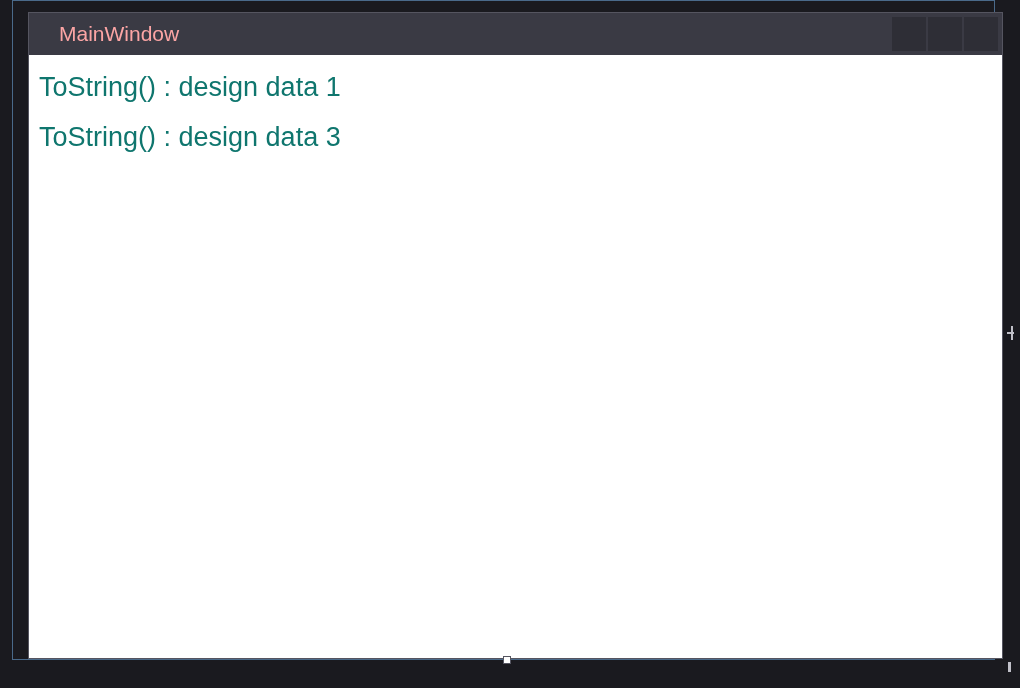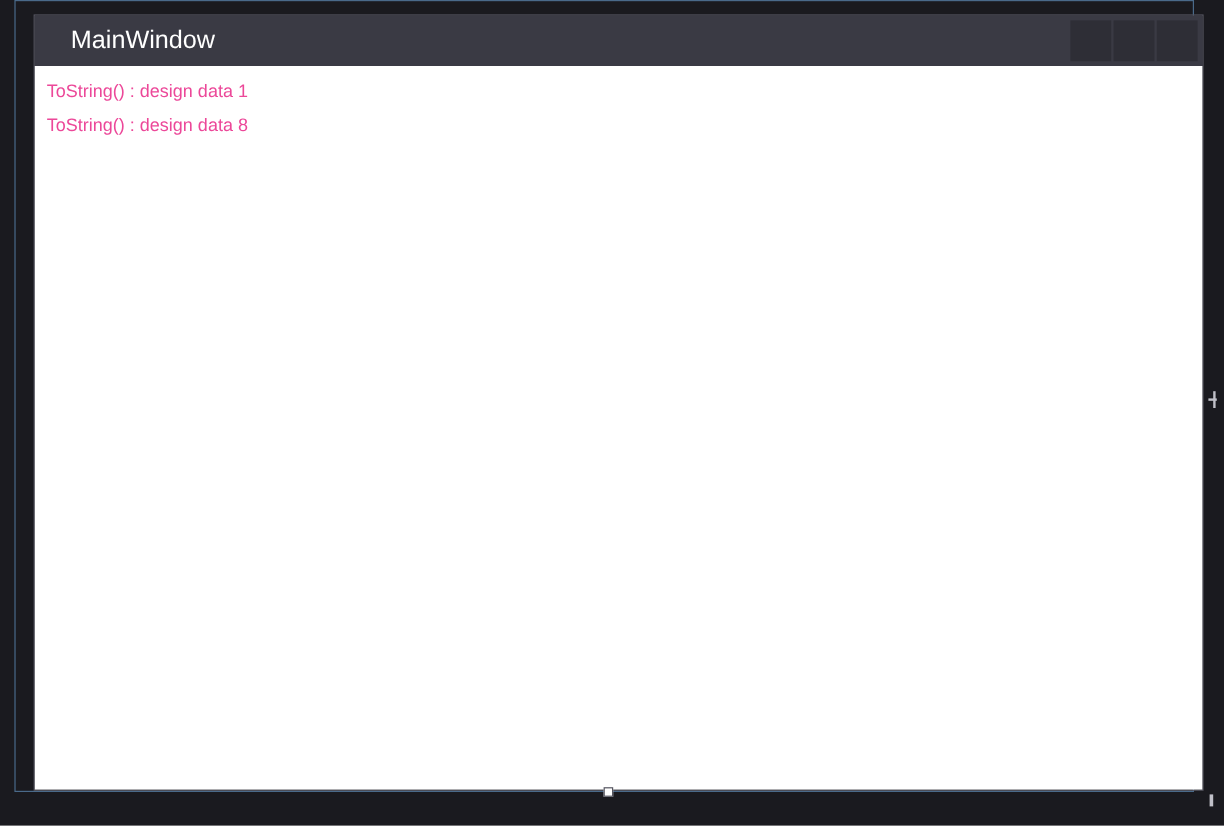--- a/index.html
+++ b/index.html
@@ -36,21 +36,21 @@
     }
     .title-bar {
       height: 42px;
       background: #3a3a44;
       display: flex;
       align-items: center;
       padding: 0 8px 0 30px;
       position: relative;
     }
     .title-text {
-      color: #ffffff;
+      color: #fca5a5;
       font-size: 21px;
       font-weight: 400;
       text-align: right;
     }
     .win-buttons {
       position: absolute;
       right: 4px;
       top: 4px;
       display: flex;
       gap: 2px;
@@ -59,22 +59,22 @@
       width: 34px;
       height: 34px;
       background: #2e2e36;
     }
     .client-area {
       flex: 1;
       background: #ffffff;
       padding: 8px 10px;
     }
     .list-item {
-      font-size: 15px;
-      color: #ec4899;
+      font-size: 27px;
+      color: #0f766e;
       line-height: 1.85;
       font-weight: 400;
     }
     .handle {
       position: absolute;
       background: #ffffff;
       border: 1px solid #555560;
       z-index: 5;
     }
     .handle.bottom {
@@ -117,21 +117,21 @@
     <div class="title-bar">
       <span class="title-text">MainWindow</span>
       <div class="win-buttons">
         <div class="win-btn"></div>
         <div class="win-btn"></div>
         <div class="win-btn"></div>
       </div>
     </div>
     <div class="client-area">
       <div class="list-item">ToString() : design data 1</div>
-      <div class="list-item">ToString() : design data 8</div>
+      <div class="list-item">ToString() : design data 3</div>
     </div>
   </div>
 </div>
 
 <div class="handle bottom"></div>
 <div class="handle right"></div>
 <div class="tick right"></div>
 <div class="tick right-guide"></div>
 
 </body></html>

